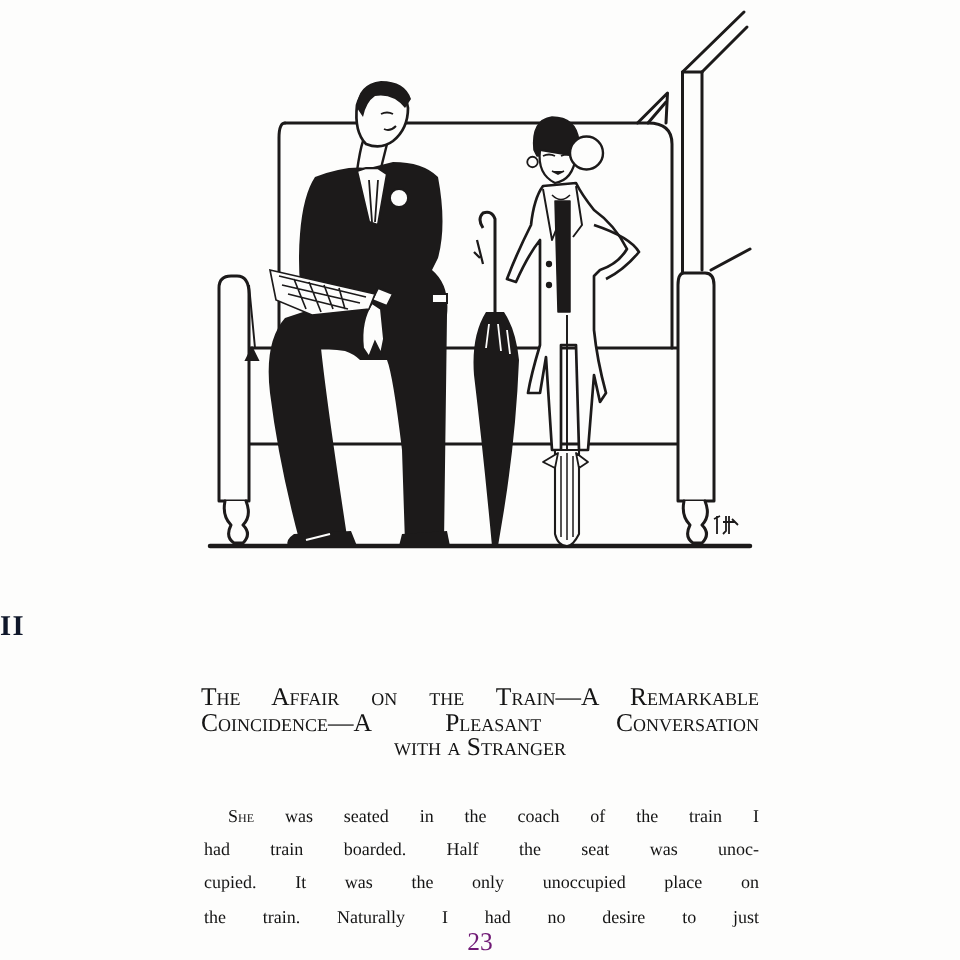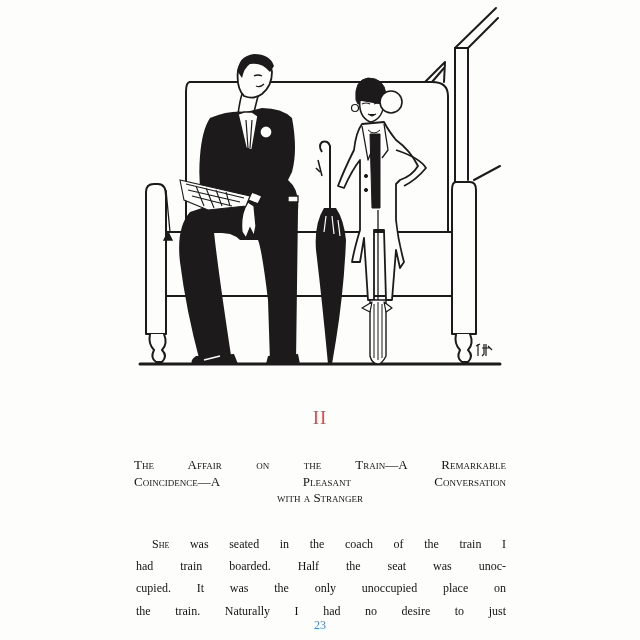--- a/index.html
+++ b/index.html
@@ -24,32 +24,32 @@
     .illustration {
       position: absolute;
       left: 0; top: 0;
       width: 640px; height: 380px;
     }
     .chapter-number {
       position: absolute;
       top: 407px;
       left: 0;
       width: 640px;
-      text-align: center;
+      text-align: left;
       font-size: 19px;
-      font-weight: normal;
+      font-weight: bold;
       letter-spacing: 1px;
-      color: #ef4444;
+      color: #0f172a;
     }
     .chapter-heading {
       position: absolute;
       top: 457px;
       left: 134px;
       width: 372px;
-      font-size: 13px;
+      font-size: 17px;
       line-height: 16.5px;
       color: #151515;
       text-align: center;
     }
     .chapter-heading .hline {
       display: block;
       font-variant: small-caps;
       white-space: nowrap;
       text-align: center;
     }
@@ -78,22 +78,22 @@
     }
     .body-text .lead {
       font-variant: small-caps;
     }
     .page-number {
       position: absolute;
       top: 618px;
       left: 0;
       width: 640px;
       text-align: center;
-      font-size: 12px;
-      color: #3b82f6;
+      font-size: 17px;
+      color: #701a75;
     }
   </style>
 </head>
 <body>
 
 <div class="page">
 
   <svg class="illustration" viewBox="0 0 640 380" xmlns="http://www.w3.org/2000/svg">
     <g fill="none" stroke="#1c1a1a" stroke-width="2" stroke-linejoin="round" stroke-linecap="round">
 

